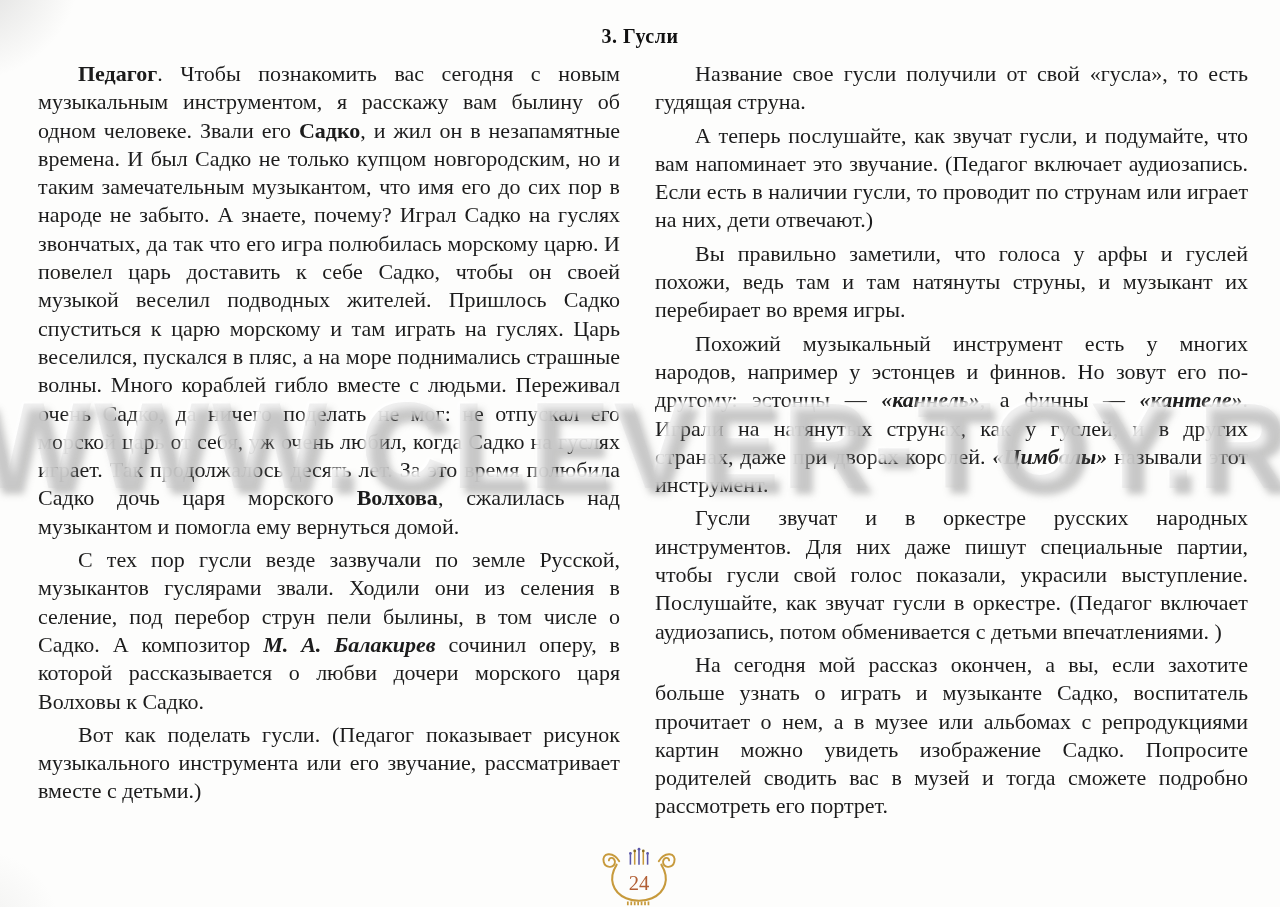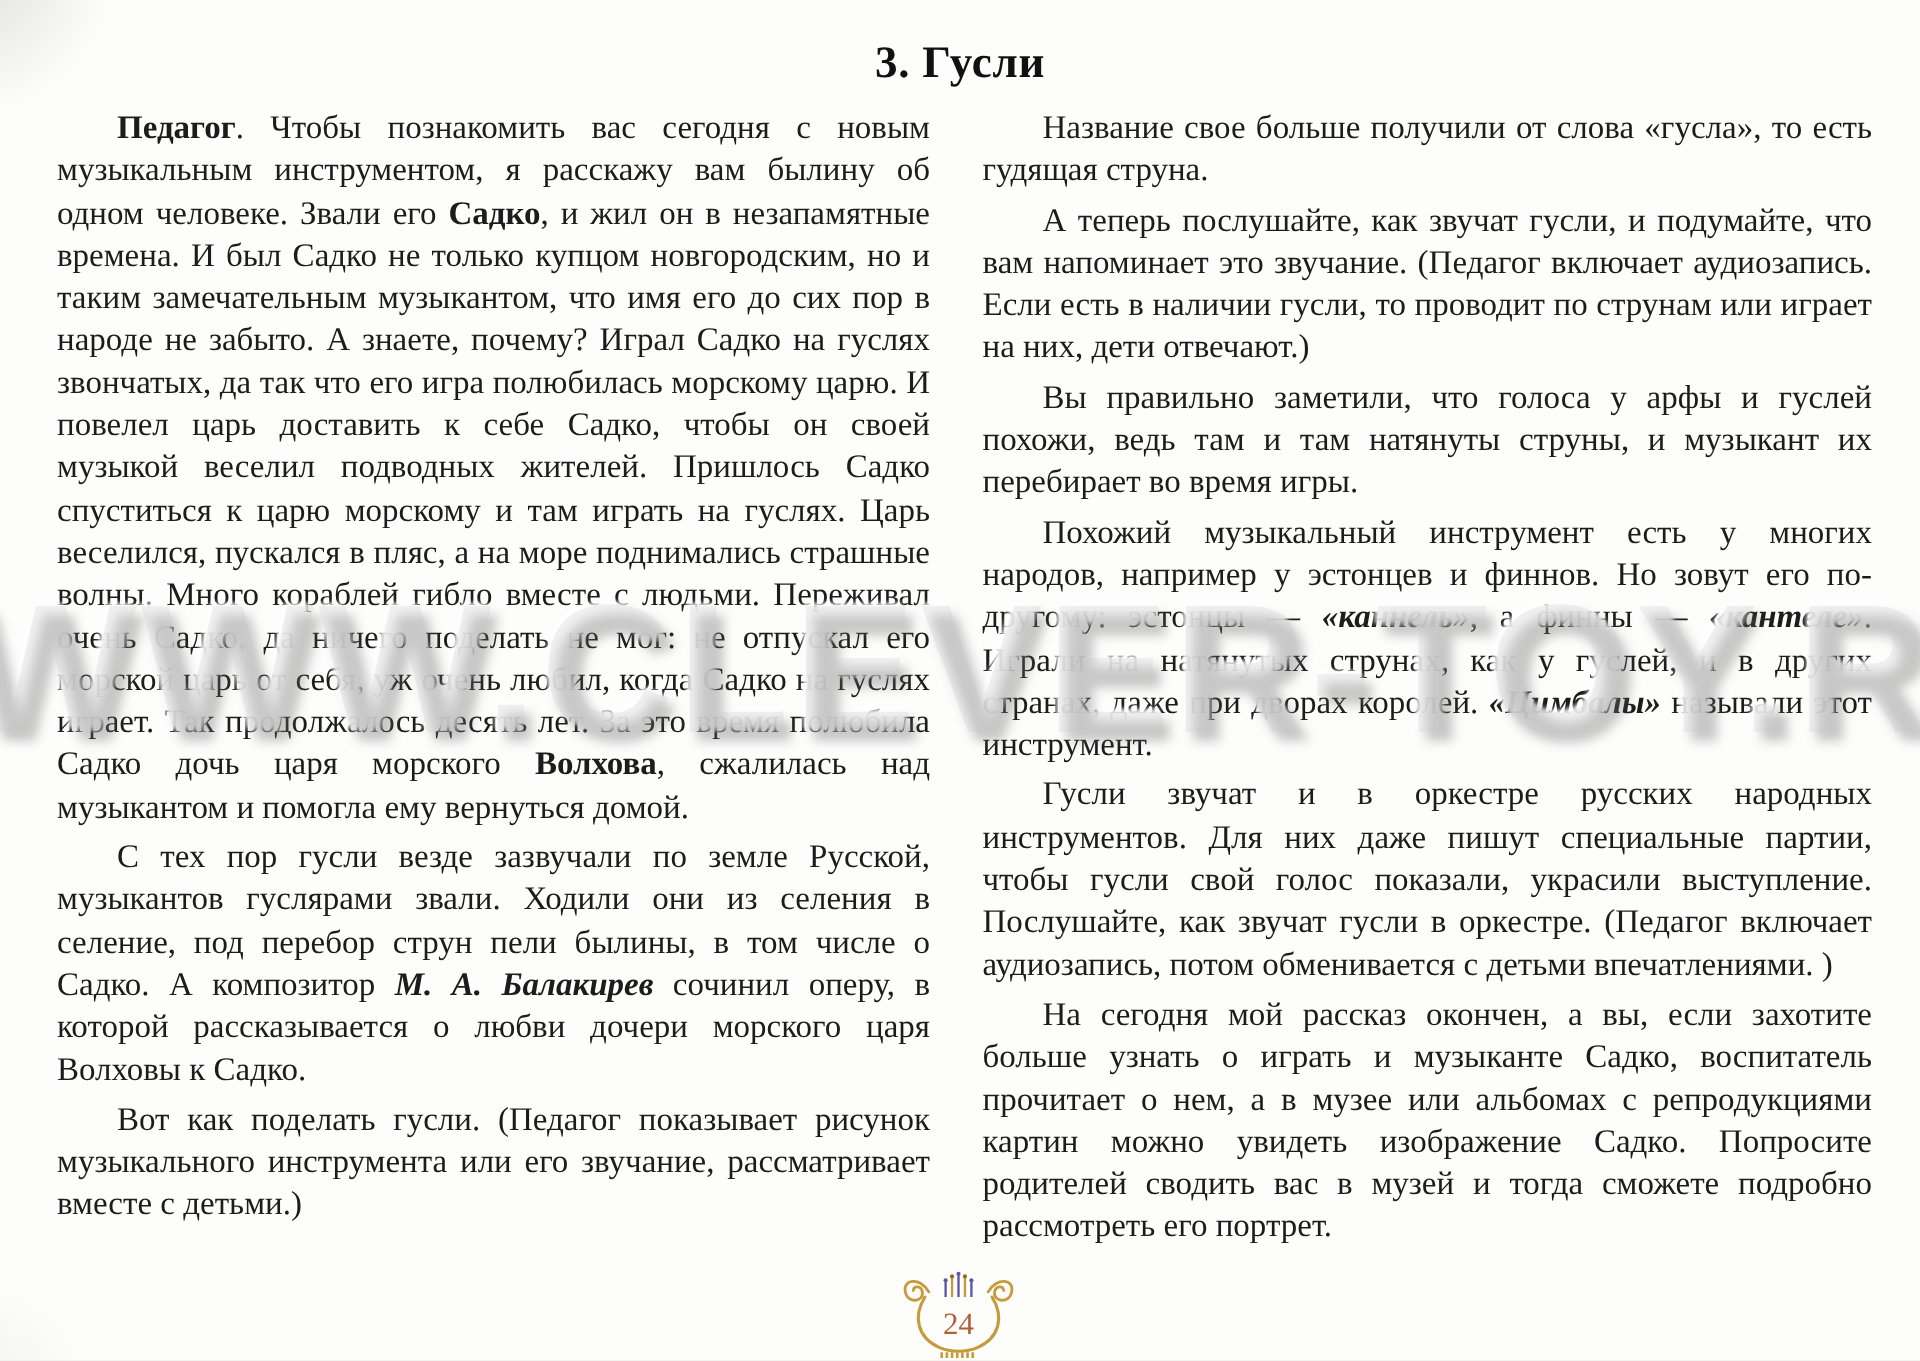--- a/index.html
+++ b/index.html
@@ -16,21 +16,21 @@
       radial-gradient(circle at -30px -30px, rgba(130,130,130,0.28), rgba(130,130,130,0) 110px),
       radial-gradient(circle at -20px 930px, rgba(150,150,150,0.12), rgba(150,150,150,0) 80px),
       #fdfdfc;
     font-family: "Liberation Serif", "DejaVu Serif", serif;
     color: #1c1c1c;
   }
   .title {
     margin: 0;
     padding-top: 25px;
     text-align: center;
-    font-size: 30px;
+    font-size: 20px;
     font-weight: bold;
     letter-spacing: 0.5px;
     color: #111;
   }
   .columns {
     display: flex;
     margin-top: 7px;
     padding: 0 27px 0 33px;
     gap: 25px;
   }
@@ -90,21 +90,21 @@
 
   <h1 class="title">3. Гусли</h1>
 
   <div class="columns">
     <div class="col col-left">
         <p class="para"><span class="seg-b">Педагог</span><span>. Чтобы познакомить вас сегодня с новым музыкальным инструментом, я расскажу вам былину об одном человеке. Звали его </span><span class="seg-b">Садко</span><span>, и жил он в незапамятные времена. И был Садко не только купцом новгородским, но и таким замечательным музыкантом, что имя его до сих пор в народе не забыто. А знаете, почему? Играл Садко на гуслях звончатых, да так что его игра полюбилась морскому царю. И повелел царь доставить к себе Садко, чтобы он своей музыкой веселил подводных жителей. Пришлось Садко спуститься к царю морскому и там играть на гуслях. Царь веселился, пускался в пляс, а на море поднимались страшные волны. Много кораблей гибло вместе с людьми. Переживал очень Садко, да ничего поделать не мог: не отпускал его морской царь от себя, уж очень любил, когда Садко на гуслях играет. Так продолжалось десять лет. За это время полюбила Садко дочь царя морского </span><span class="seg-b">Волхова</span><span>, сжалилась над музыкантом и помогла ему вернуться домой.</span></p>
         <p class="para"><span>С тех пор гусли везде зазвучали по земле Русской, музыкантов гуслярами звали. Ходили они из селения в селение, под перебор струн пели былины, в том числе о Садко. А композитор </span><span class="seg-bi">М. А. Балакирев</span><span> сочинил оперу, в которой рассказывается о любви дочери морского царя Волховы к Садко.</span></p>
         <p class="para"><span>Вот как поделать гусли. </span><span class="seg-i">(Педагог показывает рисунок музыкального инструмента или его звучание, рассматривает вместе с детьми.)</span></p>
       </div>
     <div class="col col-right">
-        <p class="para"><span>Название свое больше получили от слова «гусла», то есть гудящая струна.</span></p>
+        <p class="para"><span>Название свое гусли получили от свой «гусла», то есть гудящая струна.</span></p>
         <p class="para"><span>А теперь послушайте, как звучат гусли, и подумайте, что вам напоминает это звучание. </span><span class="seg-i">(Педагог включает аудиозапись. Если есть в наличии гусли, то проводит по струнам или играет на них, дети отвечают.)</span></p>
         <p class="para"><span>Вы правильно заметили, что голоса у арфы и гуслей похожи, ведь там и там натянуты струны, и музыкант их перебирает во время игры.</span></p>
         <p class="para"><span>Похожий музыкальный инструмент есть у многих народов, например у эстонцев и финнов. Но зовут его по-другому: эстонцы — </span><span class="seg-bi">«каннель»</span><span>, а финны — </span><span class="seg-bi">«кантеле»</span><span>. Играли на натянутых струнах, как у гуслей, и в других странах, даже при дворах королей. </span><span class="seg-bi">«Цимбалы»</span><span> называли этот инструмент.</span></p>
         <p class="para"><span>Гусли звучат и в оркестре русских народных инструментов. Для них даже пишут специальные партии, чтобы гусли свой голос показали, украсили выступление. Послушайте, как звучат гусли в оркестре. </span><span class="seg-i">(Педагог включает аудиозапись, потом обменивается с детьми впечатлениями. )</span></p>
         <p class="para"><span>На сегодня мой рассказ окончен, а вы, если захотите больше узнать о играть и музыканте Садко, воспитатель прочитает о нем, а в музее или альбомах с репродукциями картин можно увидеть изображение Садко. Попросите родителей сводить вас в музей и тогда сможете подробно рассмотреть его портрет.</span></p>
       </div>
   </div>
 
   <div class="watermark">WWW.CLEVER-TOY.RU</div>
 

